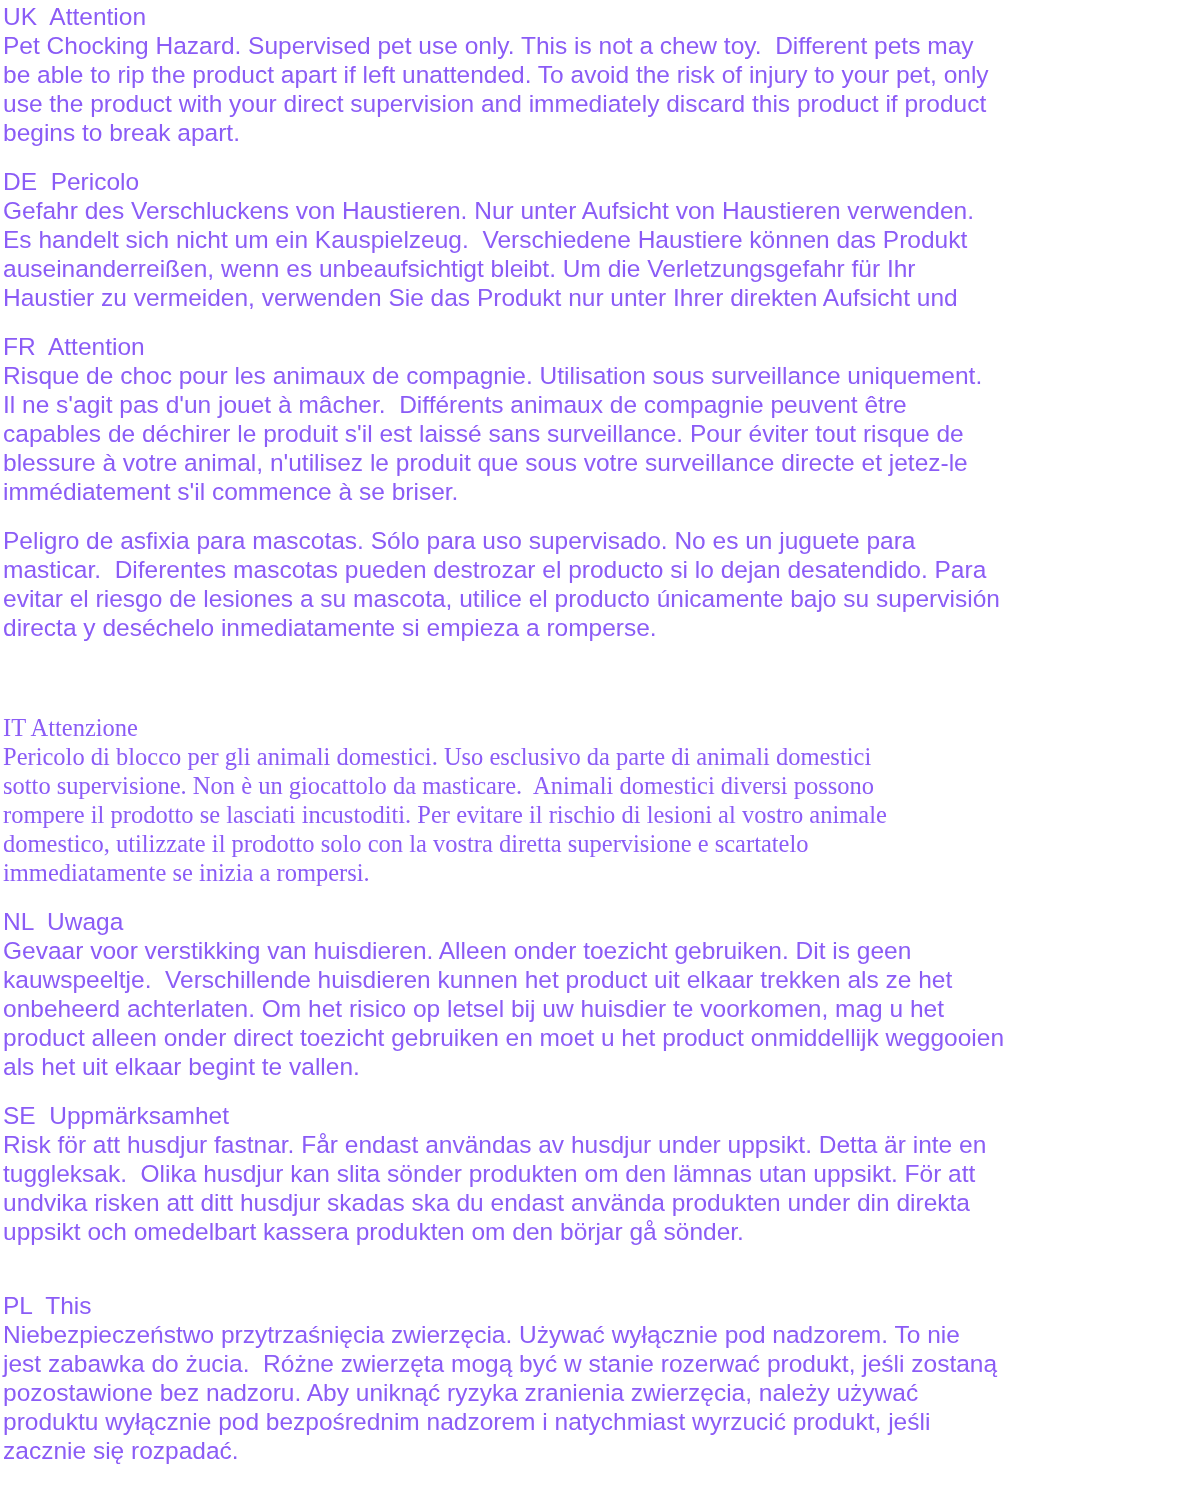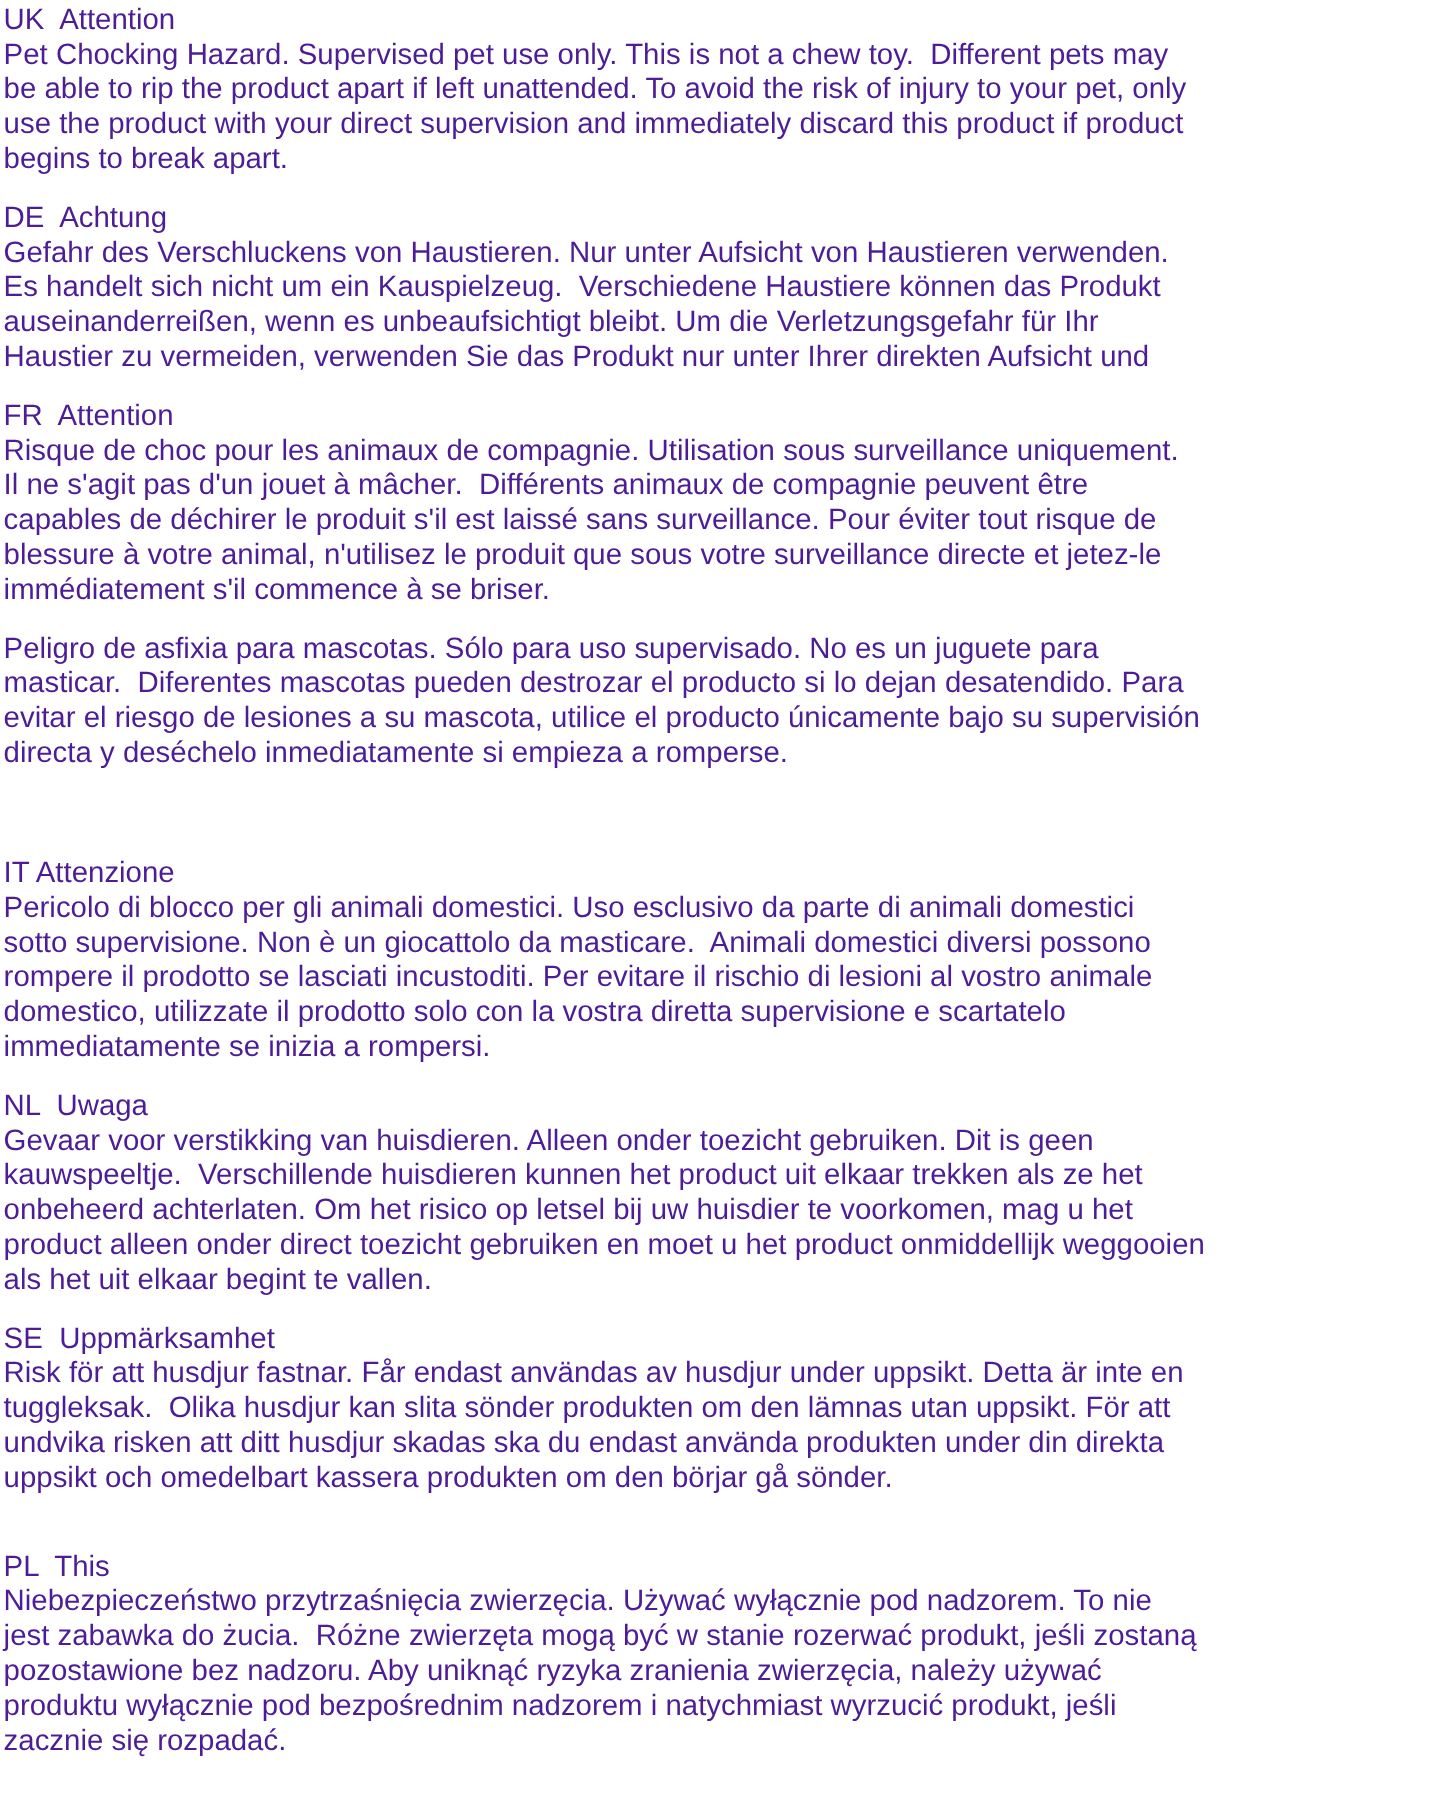--- a/index.html
+++ b/index.html
@@ -8,27 +8,28 @@
     background: #ffffff;
   }
   .page {
     width: 1197px;
     height: 1500px;
     background: #ffffff;
     box-sizing: border-box;
     padding: 2px 6px 0 3px;
     overflow: hidden;
     font-family: "Liberation Sans", sans-serif;
-    color: #4c1d95;
+    color: #8b5cf6;
   }
   .warning-section {
     margin: 0 0 20px 0;
   }
   .warning-section.gap-large {
     margin-top: 71px;
+    font-family: Liberation Serif, serif;
   }
   .warning-section.gap-after-lg {
     margin-bottom: 45px;
   }
   .section-header,
   .section-body {
     font-size: 24.5px;
     line-height: 29px;
     font-weight: 400;
     white-space: pre-wrap;
@@ -42,21 +43,21 @@
 
   <section class="warning-section">
     <div class="section-header">UK  Attention</div>
     <div class="section-body">Pet Chocking Hazard. Supervised pet use only. This is not a chew toy.  Different pets may
 be able to rip the product apart if left unattended. To avoid the risk of injury to your pet, only
 use the product with your direct supervision and immediately discard this product if product
 begins to break apart.</div>
   </section>
 
   <section class="warning-section">
-    <div class="section-header">DE  Achtung</div>
+    <div class="section-header">DE  Pericolo</div>
     <div class="section-body">Gefahr des Verschluckens von Haustieren. Nur unter Aufsicht von Haustieren verwenden.
 Es handelt sich nicht um ein Kauspielzeug.  Verschiedene Haustiere können das Produkt
 auseinanderreißen, wenn es unbeaufsichtigt bleibt. Um die Verletzungsgefahr für Ihr
 Haustier zu vermeiden, verwenden Sie das Produkt nur unter Ihrer direkten Aufsicht und</div>
   </section>
 
   <section class="warning-section">
     <div class="section-header">FR  Attention</div>
     <div class="section-body">Risque de choc pour les animaux de compagnie. Utilisation sous surveillance uniquement.
 Il ne s'agit pas d'un jouet à mâcher.  Différents animaux de compagnie peuvent être

